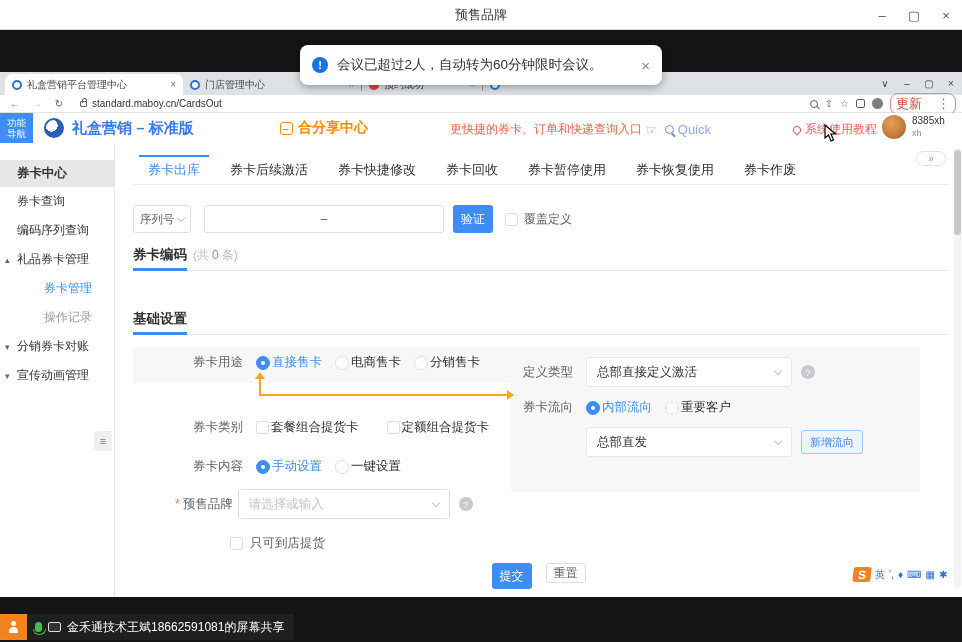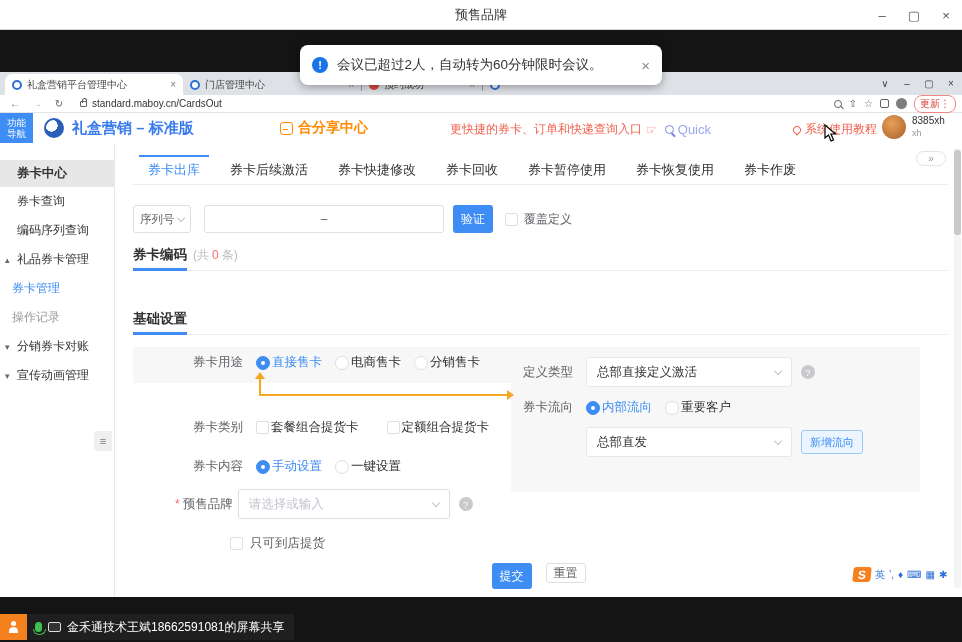--- a/index.html
+++ b/index.html
@@ -38,21 +38,21 @@
   .navarrow.dim{color:#b6b6b6}
   .lock{width:7px;height:6px;border:1px solid #5f6368;border-radius:1px;position:relative;margin:0 5px 0 14px}
   .lock::before{content:"";position:absolute;left:1px;top:-4px;width:3px;height:4px;border:1px solid #5f6368;border-bottom:none;border-radius:3px 3px 0 0}
   .url{font-size:10px;color:#333}
   .addrright{margin-left:auto;display:flex;align-items:center;margin-right:6px;gap:7px}
   .aicon{color:#5f6368;font-size:10px;cursor:pointer}
   .mag{width:8px;height:8px;border:1.2px solid #5f6368;border-radius:50%;position:relative}
   .mag::after{content:"";position:absolute;right:-3px;bottom:-2px;width:4px;height:1.2px;background:#5f6368;transform:rotate(45deg)}
   .sqico{width:9px;height:9px;border:1.2px solid #5f6368;border-radius:2px}
   .avmini{width:11px;height:11px;border-radius:50%;background:#7d7d7d}
-  .updatepill{border:1px solid #e88;color:#d9463c;border-radius:8px;font-size:10px;padding:1px 5px;display:flex;gap:0;align-items:center;cursor:pointer}
+  .updatepill{border:1px solid #e88;color:#d9463c;border-radius:8px;font-size:13px;padding:1px 5px;display:flex;gap:15px;align-items:center;cursor:pointer}
 
   
   .appheader{position:absolute;left:0;top:41px;width:962px;height:30px;background:#fff}
   .navtoggle{position:absolute;left:0;top:0;width:33px;height:30px;background:#3D8DF5;color:#fff;font-size:9.5px;display:flex;flex-direction:column;align-items:center;justify-content:center;line-height:11px;cursor:pointer}
   .applogo{position:absolute;left:44px;top:5px;width:20px;height:20px;border-radius:50%;border:2px solid #2a5fb8;background:radial-gradient(circle at 35% 35%,#fff 40%,#2a5fb8 42%)}
   .brand{position:absolute;left:72px;top:6px;font-size:15px;font-weight:bold;color:#3A7BEE;white-space:nowrap}
   .sharecenter{position:absolute;left:280px;top:6px;display:flex;align-items:center;gap:5px;cursor:pointer}
   .shareicon{width:13px;height:13px;border:1.6px solid #FF8A00;border-radius:3px;position:relative}
   .shareicon::after{content:"";position:absolute;left:2px;top:6px;width:5px;height:1.6px;background:#FF8A00}
   .sharecenter .sctext{font-size:14px;font-weight:bold;color:#FF8A00}
@@ -68,21 +68,21 @@
   .userbox{position:absolute;left:882px;top:2px;display:flex;align-items:flex-start;gap:6px}
   .avatar{width:24px;height:24px;border-radius:50%;background:radial-gradient(circle at 40% 35%,#e8a05a,#a85f28)}
   .uname{font-size:10px;color:#333;line-height:12px}
   .uname .sub{color:#999;font-size:9px}
 
   
   .sidebar{position:absolute;left:0;top:71px;width:115px;height:454px;background:#fff;border-right:1px solid #e8e8e8}
   .sbheader{margin-top:17px;height:27px;background:#e7e7e7;display:flex;align-items:center;padding-left:17px;font-size:12.5px;font-weight:bold;color:#333}
   .sbitem{height:29px;display:flex;align-items:center;padding-left:17px;font-size:12px;color:#333;cursor:pointer;position:relative}
   .sbitem .caret{position:absolute;left:5px;font-size:9px;color:#666}
-  .sbitem.sub{padding-left:12px}
+  .sbitem.sub{padding-left:44px}
   .sbitem.active{color:#3D8DF5}
   .sbitem.dim{color:#9a9a9a}
   .sbhandle{position:absolute;right:2px;top:288px;width:18px;height:20px;background:#efefef;border-radius:4px 0 0 4px;color:#777;font-size:11px;display:flex;align-items:center;justify-content:center;cursor:pointer}
 
   
   .main{position:absolute;left:115px;top:71px;width:847px;height:454px;background:#fff}
   .mtabs{position:absolute;left:18px;top:12px;width:815px;height:30px;border-bottom:1px solid #ececec;display:flex}
   .mtab{position:relative;padding:0 15px;display:flex;align-items:center;font-size:13px;font-weight:normal;color:#333;cursor:pointer}
   .mtab.active{color:#3D8DF5}
   .mtab.active::before{content:"";position:absolute;left:6px;right:6px;top:0;height:2px;background:#3D8DF5}

